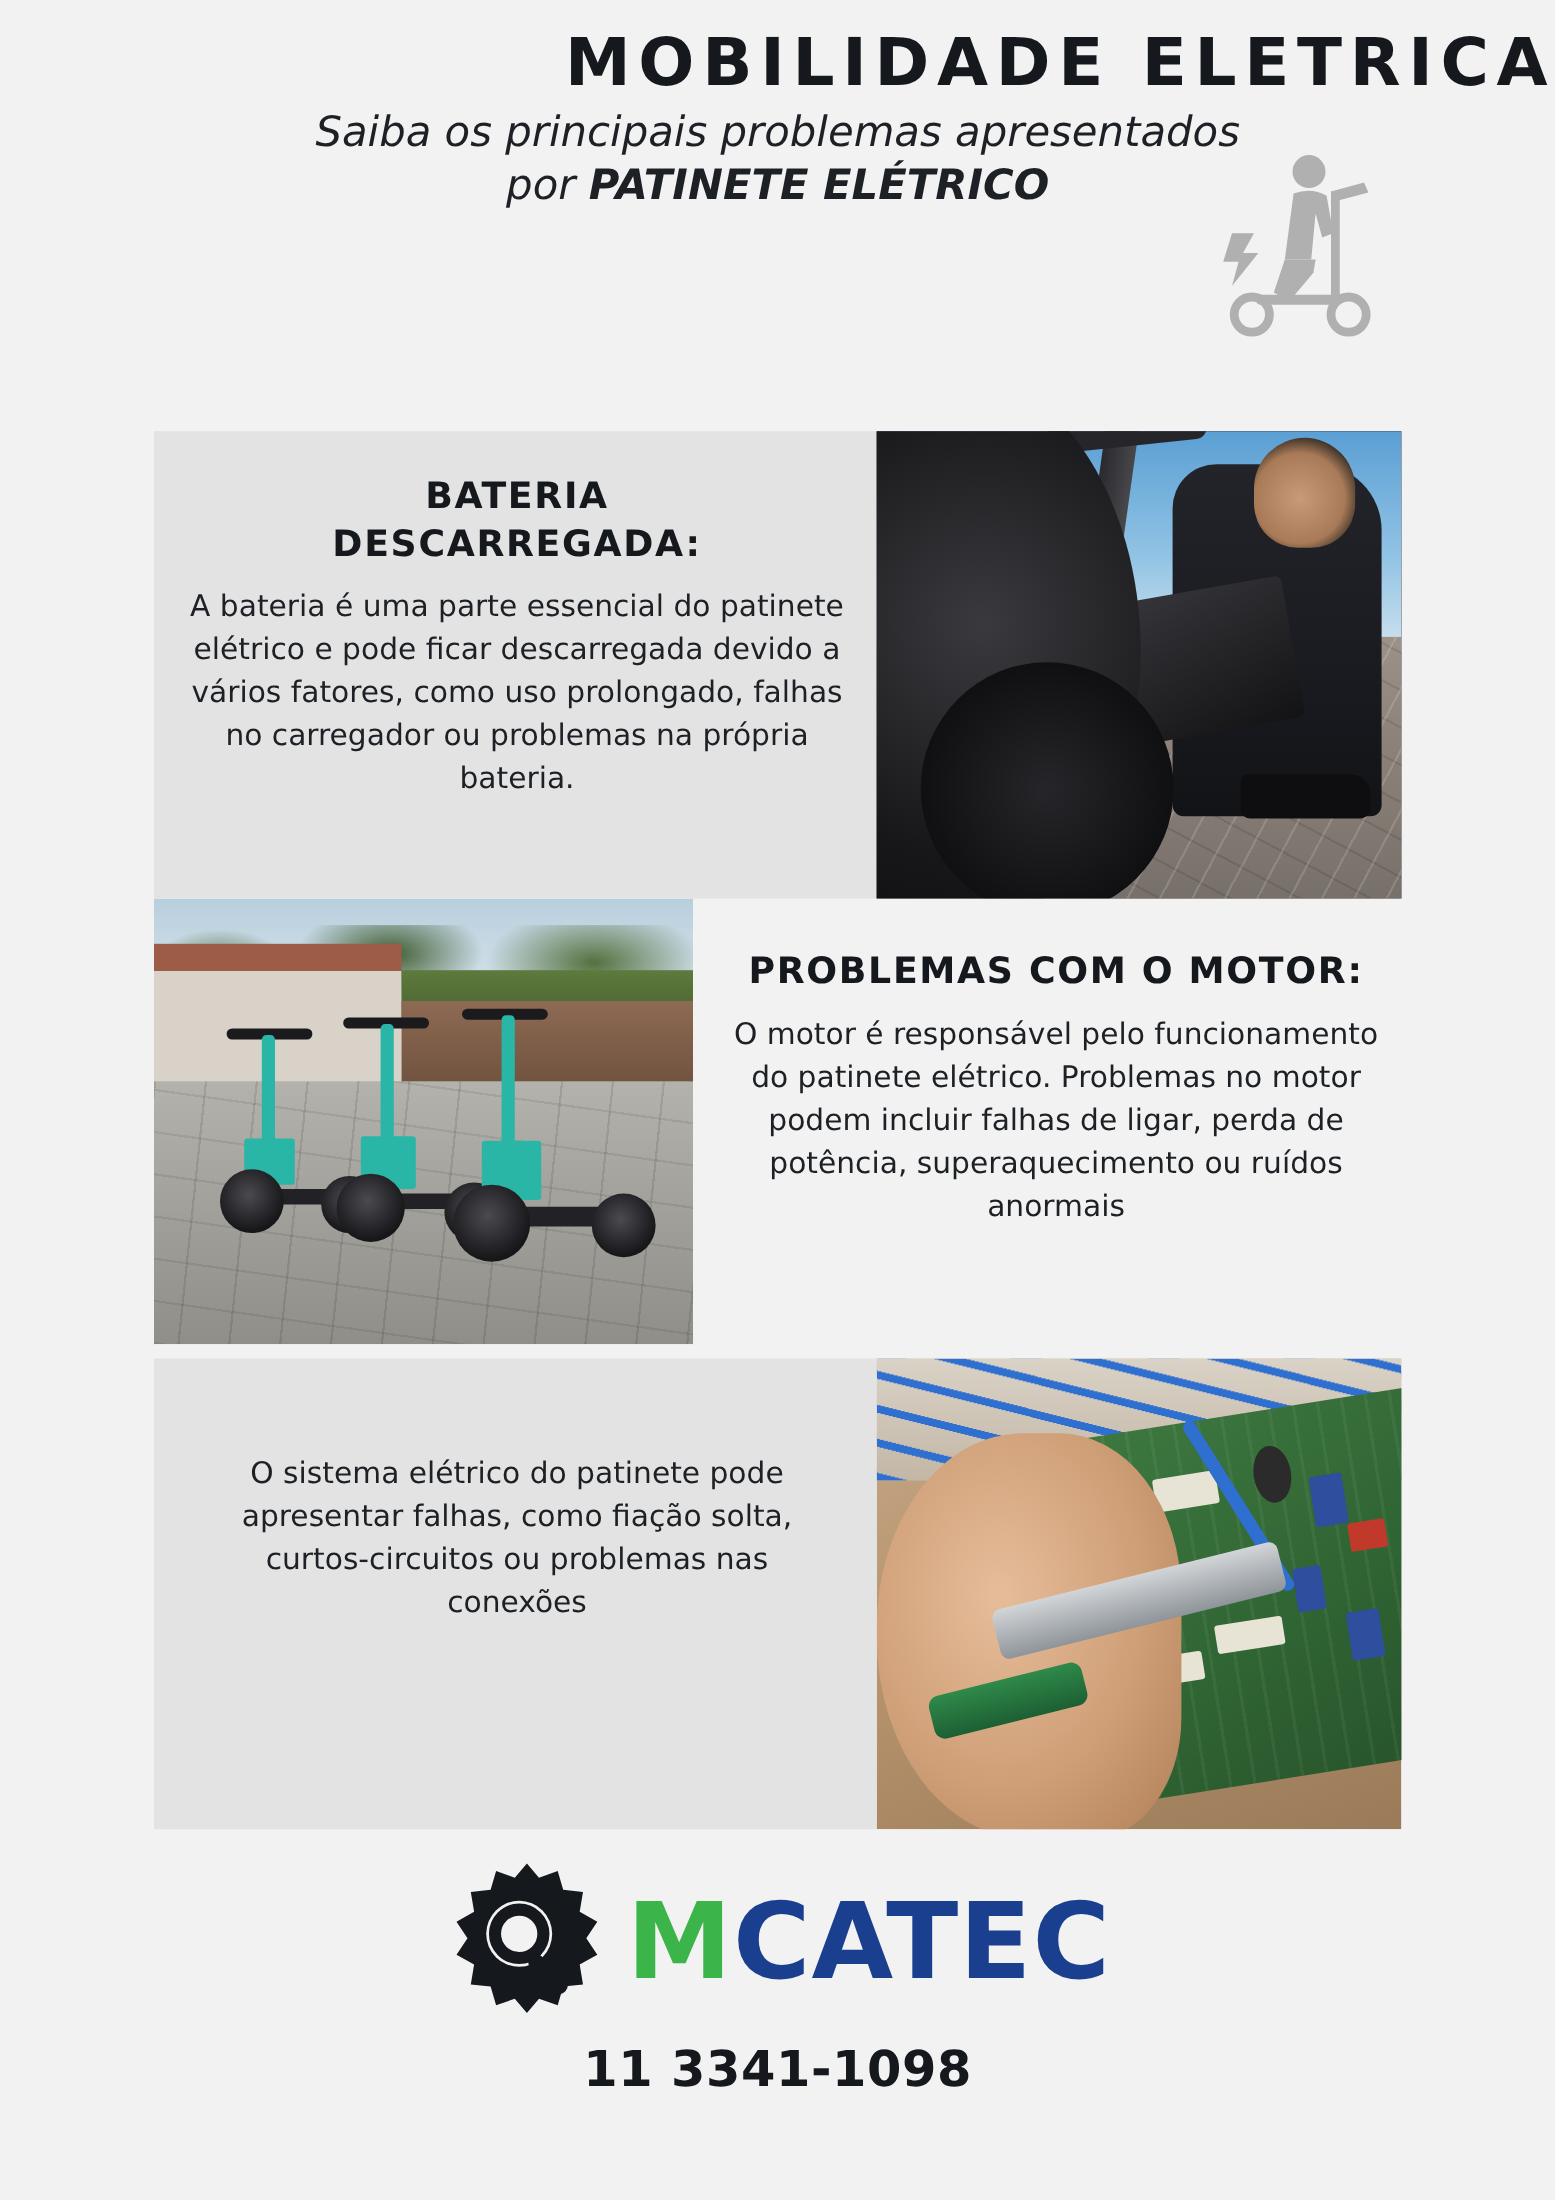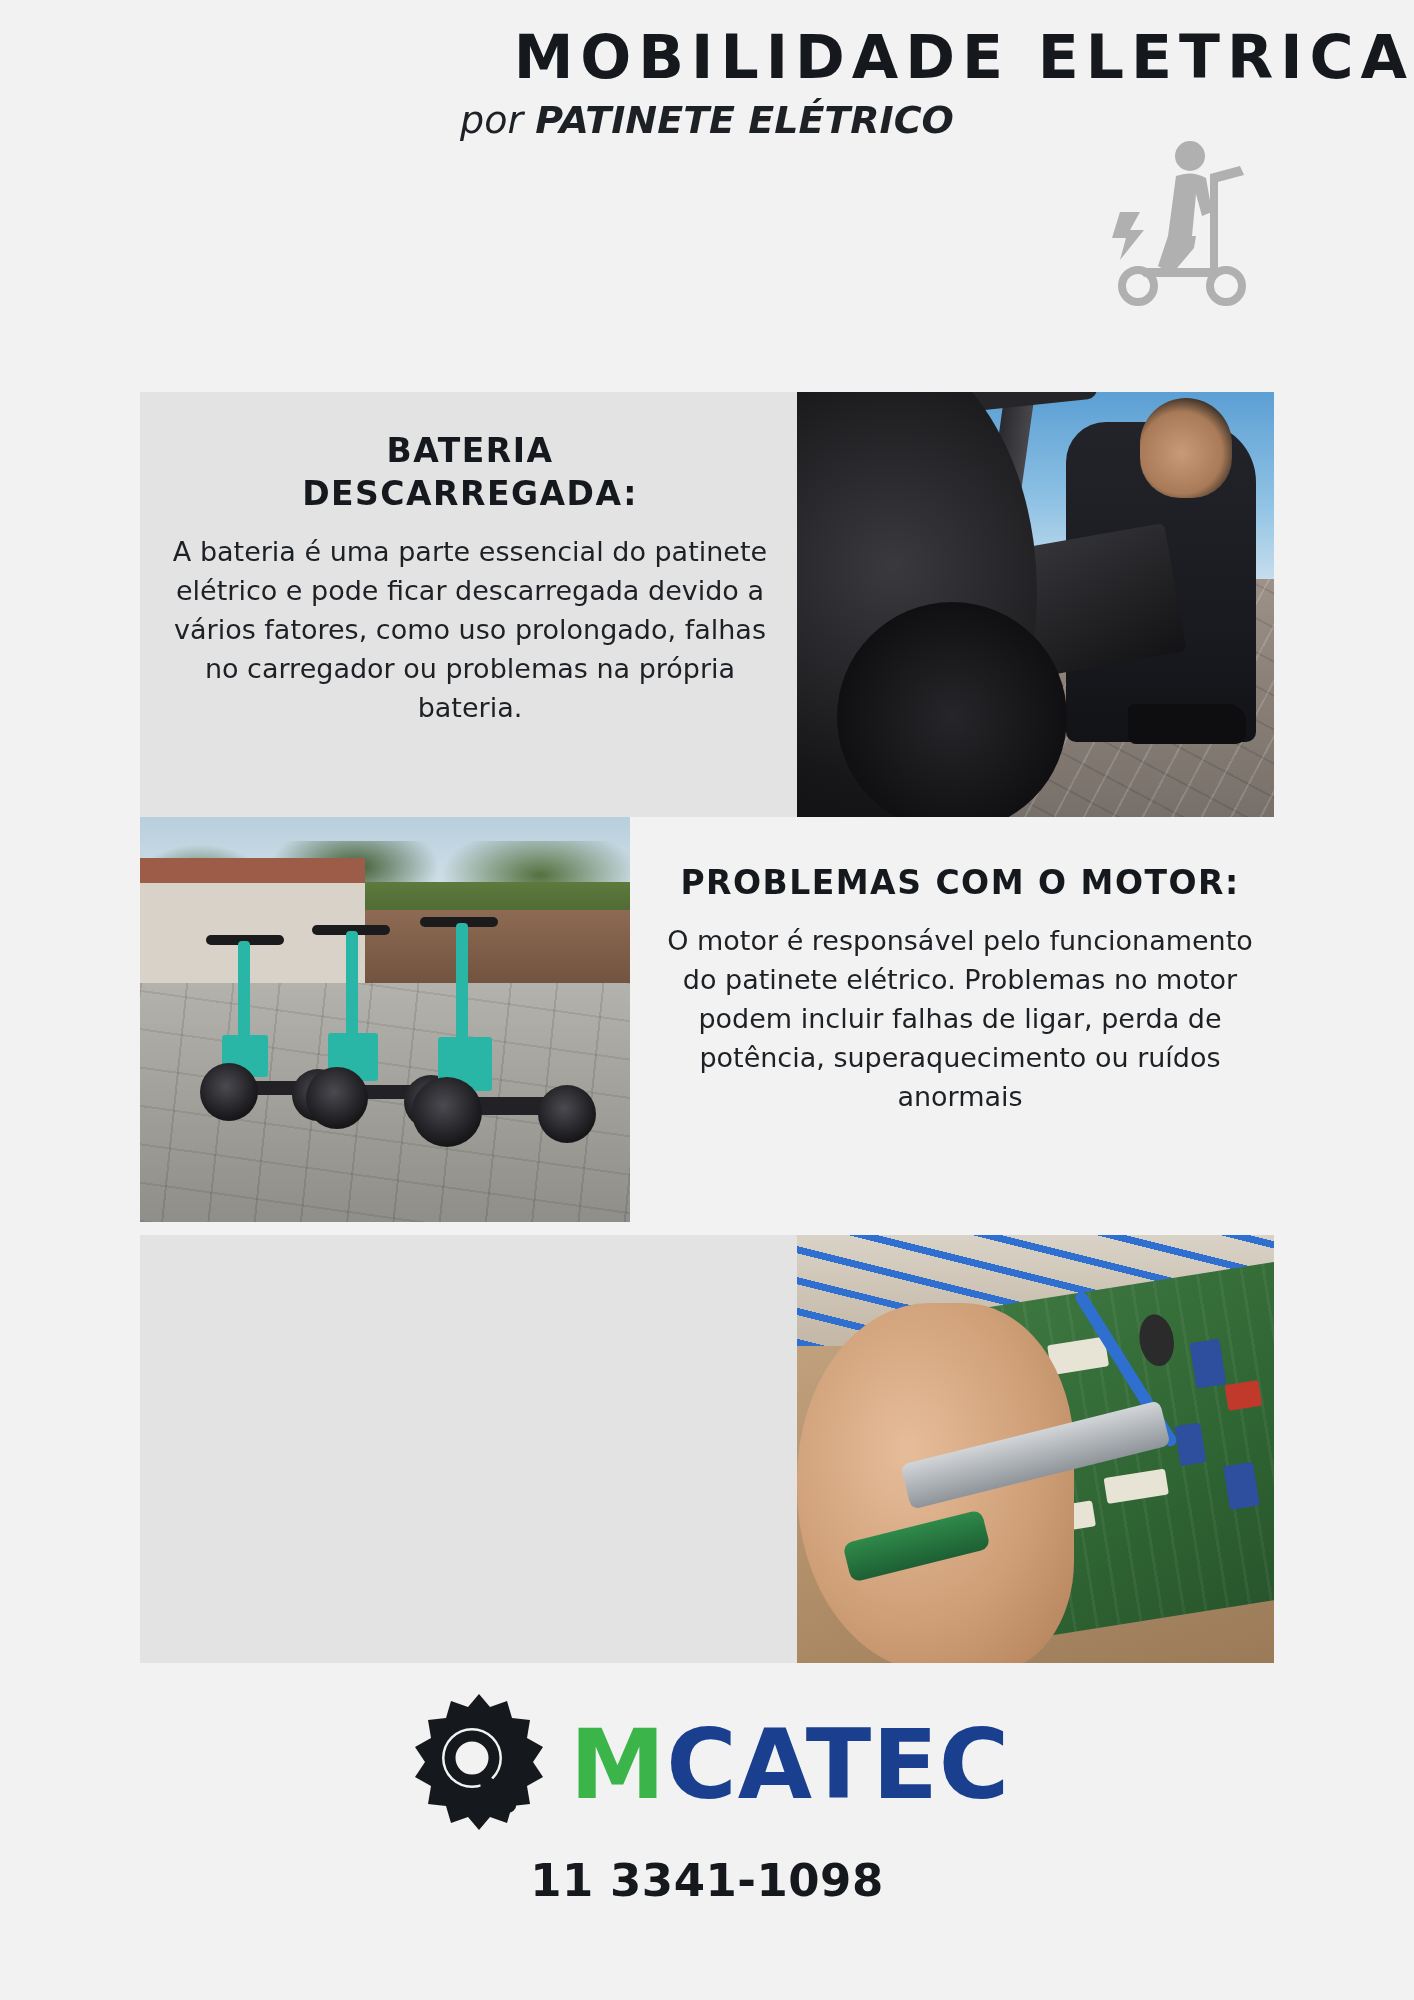--- a/index.html
+++ b/index.html
@@ -280,20 +280,21 @@
     color: #15181c;
     letter-spacing: 0.5px;
   }
 </style>
 </head>
 <body>
 
 <div class="header">
   <h1 class="main-title">MOBILIDADE ELETRICA</h1>
   <p class="subtitle">
+    <span>Saiba os principais problemas apresentados</span>
     <span class="subtitle-line2">
       <span>por </span><span class="strong">PATINETE ELÉTRICO</span>
     </span>
   </p>
 
   <svg class="rider-icon" viewBox="0 0 190 180">
     <g fill="#b0b0b0">
       <circle cx="118" cy="16" r="15"></circle>
       <path d="M104 36 q16 -6 30 2 l6 34 -10 4 -6 -22 -4 42 -24 0 z"></path>
       <path d="M96 96 l28 0 -2 12 -22 26 -14 -8 z"></path>
@@ -370,20 +371,21 @@
     <div class="body" style="left:40px; top:120px; width:54px; height:54px;"></div>
     <div class="deck" style="left:34px; top:180px; width:150px; height:18px;"></div>
     <div class="wheel" style="left:14px; top:160px; width:70px; height:70px;"></div>
     <div class="wheel" style="left:140px; top:168px; width:58px; height:58px;"></div>
   </div>
 </div>
 
 <div class="panel" style="left:140px; top:1235px; width:657px; height:428px;"></div>
 
 <div class="panel-text" style="left:170px; top:1320px; width:600px;">
+  <p class="panel-body" style="padding:0 24px;">O sistema elétrico do patinete pode apresentar falhas, como fiação solta, curtos-circuitos ou problemas nas conexões</p>
 </div>
 
 <div class="photo photo3">
   <div class="p3-bg"></div>
   <div class="p3-cables"></div>
   <div class="p3-pcb">
     <div class="cmp" style="left:10%; top:18%; width:58px; height:30px; background:#e8e4d5;"></div>
     <div class="cmp" style="left:30%; top:14%; width:58px; height:30px; background:#e8e4d5;"></div>
     <div class="cmp" style="left:56%; top:10%; width:34px; height:52px; background:#2b2b2b; border-radius:50%;"></div>
     <div class="cmp" style="left:70%; top:20%; width:30px; height:46px; background:#2d4f9e;"></div>

